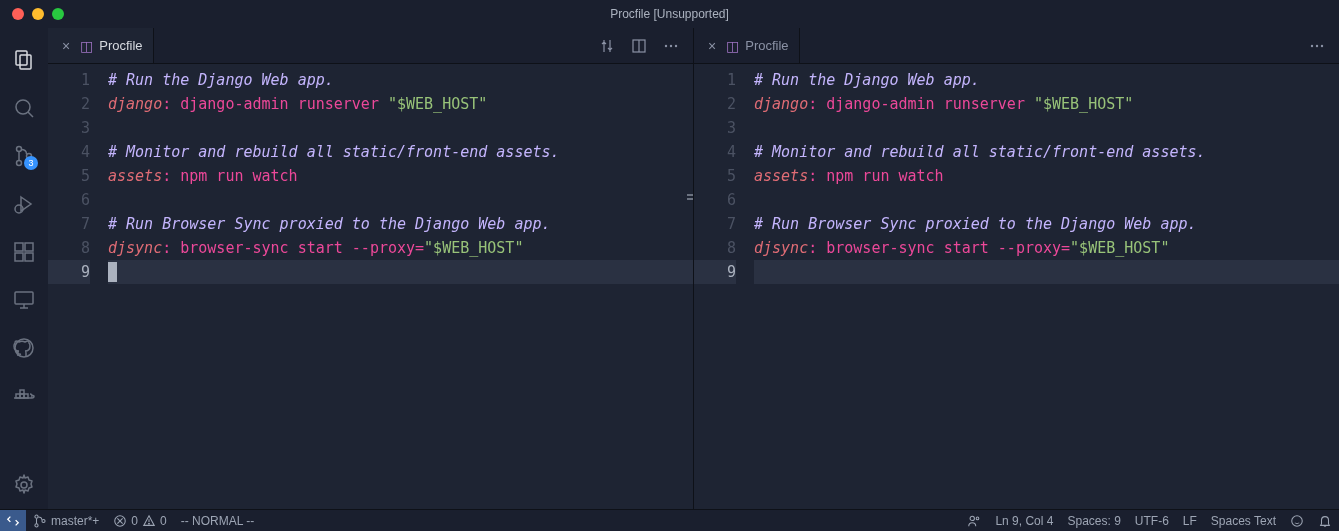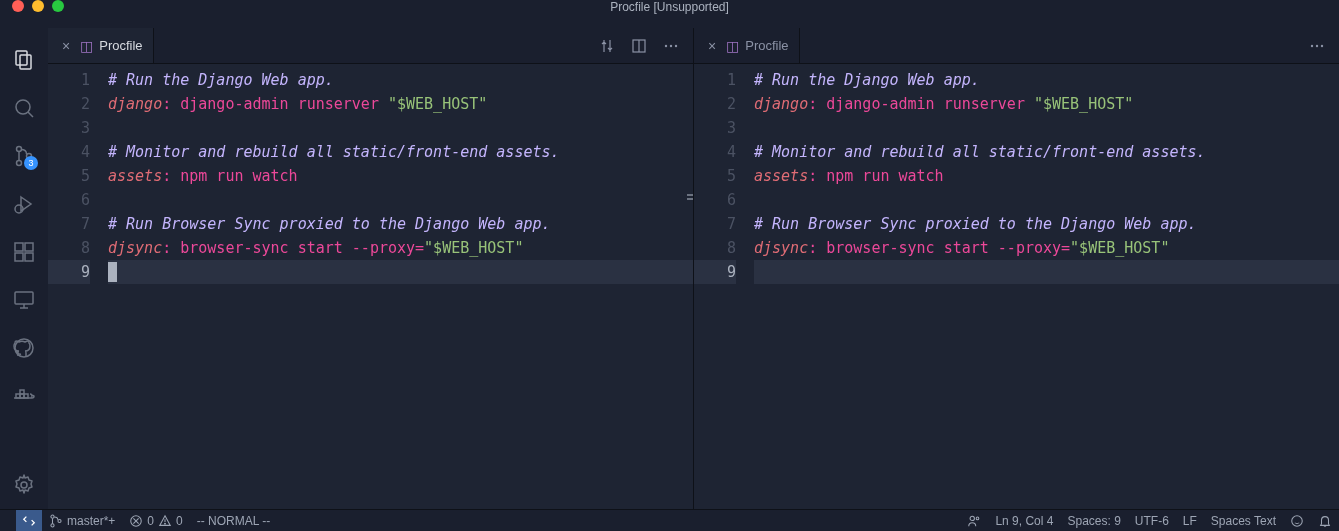--- a/index.html
+++ b/index.html
@@ -4,21 +4,21 @@
 <style>
 * { margin: 0; padding: 0; box-sizing: border-box; }
 body {
   width: 1339px; height: 531px;
   background: #1a1f2e; color: #abb2bf;
   font-family: -apple-system, BlinkMacSystemFont, "Segoe UI", sans-serif;
   font-size: 13px; overflow: hidden;
   display: flex; flex-direction: column;
 }
 .titlebar {
-  height: 28px; background: #1a1f2e; display: flex; align-items: flex-start;
+  height: 28px; background: #1a1f2e; display: flex; align-items: center;
   position: relative; flex-shrink: 0;
 }
 .traffic-lights { display: flex; gap: 8px; padding-left: 12px; }
 .traffic-light { width: 12px; height: 12px; border-radius: 50%; }
 .tl-red { background: #ff5f57; }
 .tl-yellow { background: #febc2e; }
 .tl-green { background: #28c840; }
 .title-center {
   position: absolute; left: 50%; transform: translateX(-50%);
   color: #abb2bf; font-size: 12px;
@@ -89,21 +89,20 @@
   vertical-align: middle; margin-top: -2px;
 }
 .split-handle {
   position: absolute; right: 0; top: 130px; width: 6px; height: 6px;
   border-top: 2px solid #6b7280; border-bottom: 2px solid #6b7280;
 }
 .statusbar {
   height: 22px; background: #1a1f2e; display: flex; align-items: center;
   font-size: 12px; color: #9da5b4; border-top: 1px solid #0e1118;
   flex-shrink: 0;
-  padding-left: 16px;
 }
 .sb-item {
   display: flex; align-items: center; gap: 4px; padding: 0 7px; height: 100%;
   cursor: pointer;
 }
 .sb-item svg { width: 14px; height: 14px; }
 .sb-remote { background: #3a5a8c; color: #fff; padding: 0 6px; }
 .sb-spacer { flex: 1; }
 </style>
 </head>

